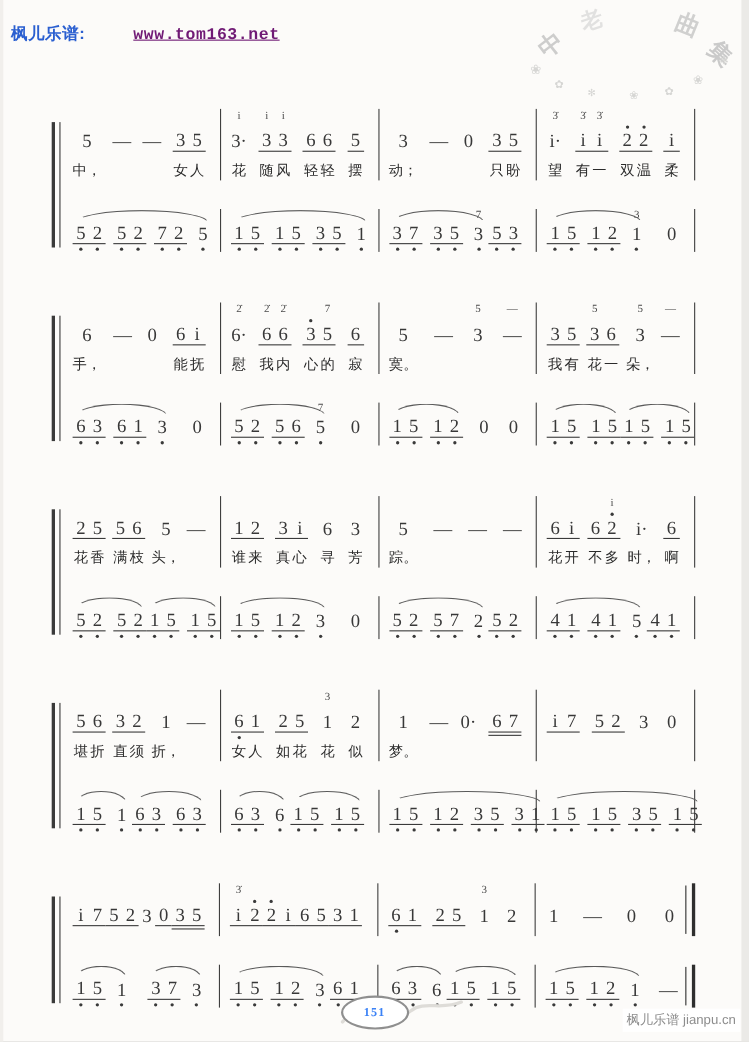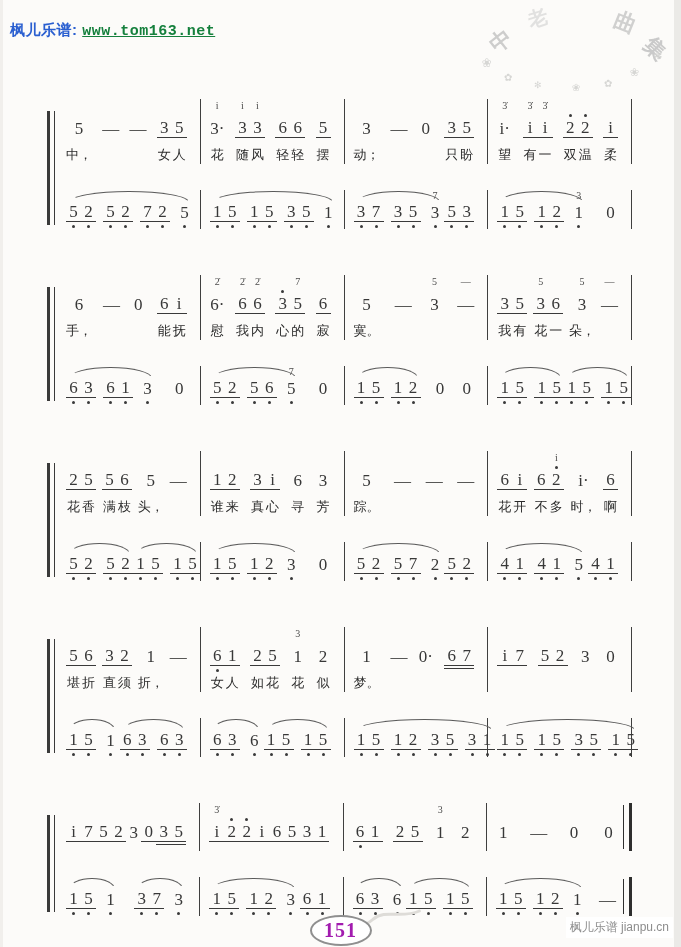--- a/index.html
+++ b/index.html
@@ -4,21 +4,21 @@
 <style>
   html,body{margin:0;padding:0;}
   body{background:#9a9a9a;font-family:"Liberation Serif",serif;}
   .page{position:relative;width:681px;height:947px;background:#fcfbf9;overflow:hidden;}
   .edge-r{position:absolute;top:0;right:0;width:7px;height:100%;background:#e6e4e0;opacity:.75;}
   .edge-l{position:absolute;top:0;left:0;width:3px;height:100%;background:#f1efec;}
 
   
   .header{position:absolute;top:21px;left:10px;font-family:"Liberation Sans",sans-serif;
           font-weight:bold;font-size:15px;color:#2a5fd0;letter-spacing:.5px;}
-  .header a{color:#15803d;text-decoration:underline;cursor:pointer;font-family:"Liberation Mono",monospace;}
+  .header a{color:#701a75;text-decoration:underline;cursor:pointer;font-family:"Liberation Mono",monospace;margin-left:39px;}
 
   
   .stamp{position:absolute;top:0;right:0;width:205px;height:98px;pointer-events:none;}
   .stamp .sc{position:absolute;font-family:"Liberation Serif",serif;font-weight:bold;color:#c2c2c2;}
   .stamp .fl{position:absolute;font-family:"DejaVu Sans",sans-serif;color:#d6d6d4;}
 
   
   .score{position:absolute;left:57px;right:49px;top:99px;color:#383838;}
   .system{position:relative;margin-bottom:46px;}
   .system::before{content:"";position:absolute;left:-10px;top:12px;bottom:4px;width:4px;
@@ -47,23 +47,23 @@
   .r-hd .dt{margin-top:1px;}
 
   .ph{display:flex;gap:7px;position:relative;}
   .ph.slur::before{content:"";position:absolute;left:3px;right:3px;top:1px;height:9px;
                    border:1.2px solid transparent;border-top:1.2px solid #5a5a5a;
                    border-radius:50% / 100% 100% 0 0;}
 
   
   .footer{position:absolute;left:0;right:0;bottom:0;height:46px;}
   .swirl{position:absolute;left:50%;bottom:8px;transform:translateX(-28%);}
-  .badge{position:absolute;left:50%;transform:translateX(-50%);bottom:1px;width:58px;height:27px;
+  .badge{position:absolute;left:50%;transform:translateX(-50%);bottom:11px;width:58px;height:27px;
          border:2px solid #8f8f8f;border-radius:50%;background:#fff;display:flex;align-items:center;
-         justify-content:center;font-weight:bold;font-size:20px;color:#a21caf;letter-spacing:1px;}
+         justify-content:center;font-weight:bold;font-size:11px;color:#3b82f6;letter-spacing:1px;}
   .watermark{position:absolute;right:8px;bottom:9px;font-family:"Liberation Sans",sans-serif;
              font-size:12px;color:#8d8d8d;background:#fff;padding:2px 4px;}
 </style>
 </head>
 <body>
 
 <div class="page">
   <div class="edge-l"></div>
   <div class="edge-r"></div>
 

